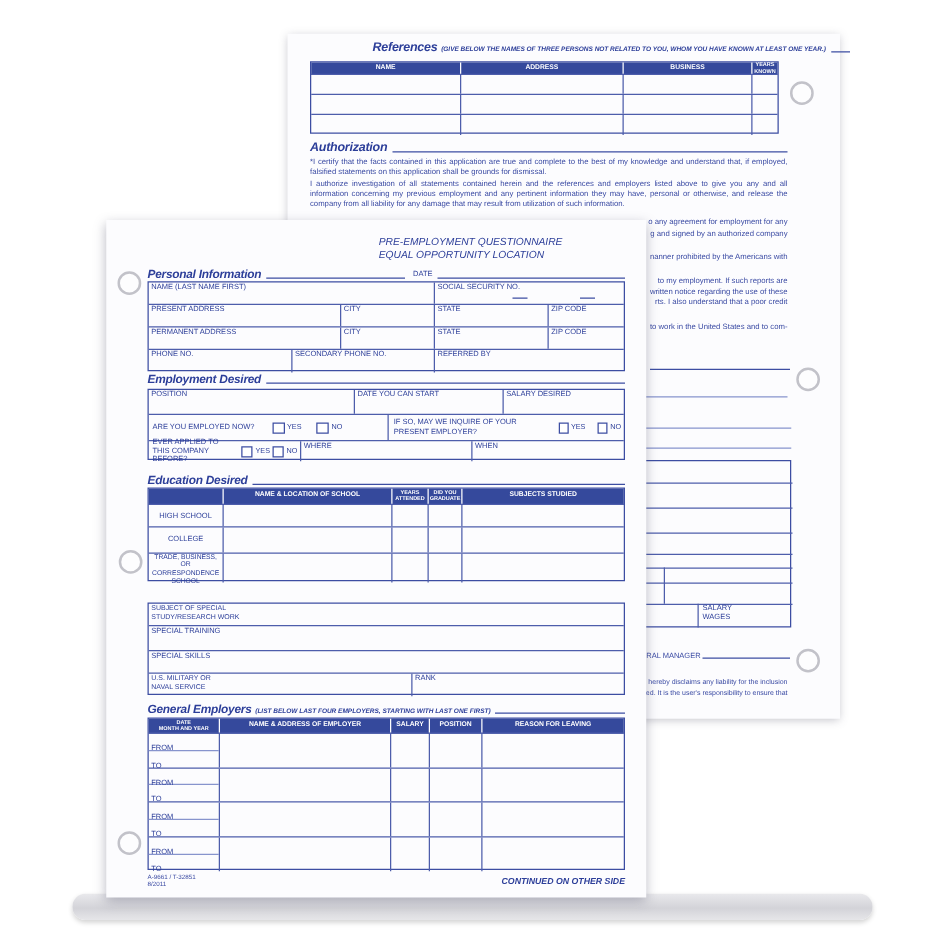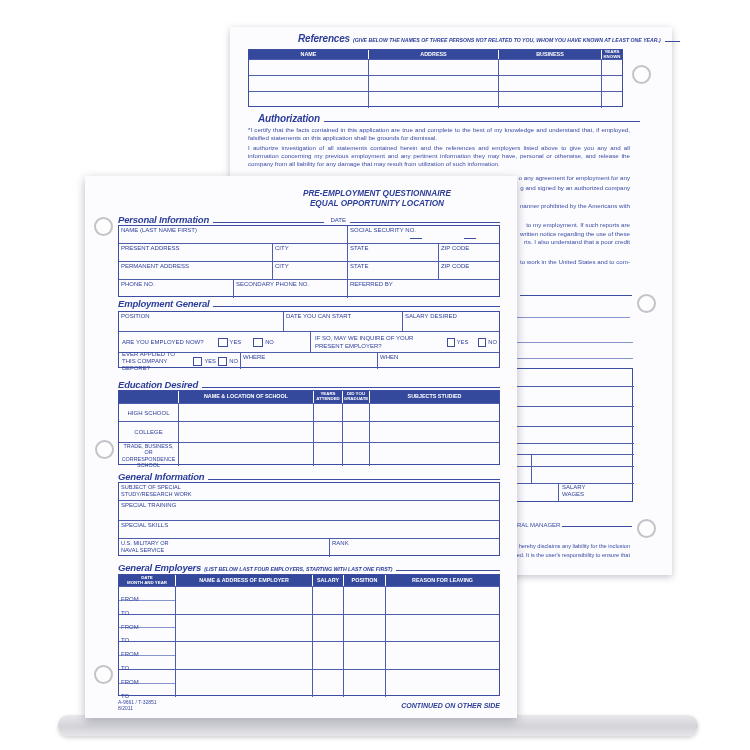--- a/index.html
+++ b/index.html
@@ -24,21 +24,21 @@
   .cell:last-child{border-right:none;}
   .lbl{font-size:6px;line-height:1.18;padding:1px 0 0 2px;white-space:pre-line;}
   .lbl.c{text-align:center;padding:2px 1px 0 1px;}
   .thead{background:#35499c;}
   .thead .cell{display:flex;align-items:center;justify-content:center;border-right:1px solid #fdfdfe;}
   .thead .cell:last-child{border-right:none;}
   .hlbl{color:#fff;font-weight:bold;font-size:5.4px;line-height:1.1;text-align:center;white-space:pre-line;}
   .cb{display:inline-block;width:10px;height:9px;border:1px solid #3c4da2;background:#fff;vertical-align:middle;box-sizing:border-box;}
   .cbl{font-size:5.8px;vertical-align:middle;margin:0 2px 0 2px;}
   .app-title{font-size:19px;font-weight:bold;font-style:italic;letter-spacing:-.4px;white-space:nowrap;}
-  .app-sub{font-size:8.2px;font-weight:bold;font-style:italic;line-height:10px;white-space:pre-line;text-align:center;}
+  .app-sub{font-size:8.2px;font-weight:normal;font-style:italic;line-height:10px;white-space:pre-line;}
   .para{font-size:6.2px;line-height:8px;text-align:justify;color:#3a4aa3;}
   .frag{position:absolute;right:42px;font-size:6.2px;white-space:nowrap;color:#3a4aa3;text-align:right;}
   .thinline{position:absolute;border-top:1px solid #8794cd;}
   .sigline{position:absolute;border-top:1.3px solid #3c4da2;}
   .footer-no{font-size:5px;line-height:6px;color:#3a4aa3;}
   .continued{font-size:7px;font-weight:bold;font-style:italic;white-space:nowrap;}
   .mgr{position:absolute;display:flex;align-items:flex-end;font-size:6px;color:#3a4aa3;}
   .mgr .rule{margin:0 0 1px 2px;}
 </style>
 </head>
@@ -87,21 +87,21 @@
           <div class="cell" style="flex:1;"></div>
       </div>
       <div class="row" style="height:16px;">
         <div class="cell" style="width:120px;"></div>
           <div class="cell" style="width:130px;"></div>
           <div class="cell" style="width:103px;"></div>
           <div class="cell" style="flex:1;"></div>
       </div>
     </div>
 
-    <div class="sec" style="left:28px;top:86px;width:382px;">
+    <div class="sec" style="left:18px;top:86px;width:382px;">
       <span class="t">Authorization</span>
       <span class="rule"></span>
     </div>
     <div class="abs para" style="left:18px;top:99px;width:382px;">*I certify that the facts contained in this application are true and complete to the best of my knowledge and understand that, if employed, falsified statements on this application shall be grounds for dismissal.</div>
     <div class="abs para" style="left:18px;top:117px;width:382px;">I authorize investigation of all statements contained herein and the references and employers listed above to give you any and all information concerning my previous employment and any pertinent information they may have, personal or otherwise, and release the company from all liability for any damage that may result from utilization of such information.</div>
 
     <div class="frag" style="top:147px;">o any agreement for employment for any</div>
     <div class="frag" style="top:157px;">g and signed by an authorized company</div>
     <div class="frag" style="top:175px;">nanner prohibited by the Americans with</div>
     <div class="frag" style="top:194px;">to my employment. If such reports are</div>
@@ -195,21 +195,21 @@
         <div class="cell" style="width:114px;">
             <div class="lbl">SECONDARY PHONE NO.</div>
           </div>
         <div class="cell" style="flex:1;">
             <div class="lbl">REFERRED BY</div>
           </div>
       </div>
     </div>
 
     <div class="sec" style="left:33px;top:122px;width:382px;">
-      <span class="t sm">Employment General</span>
+      <span class="t sm">Employment Desired</span>
       <span class="rule"></span>
     </div>
     <div class="tbl" style="left:33px;top:135px;width:382px;height:57px;">
       <div class="row" style="height:20px;">
         <div class="cell" style="width:165px;">
             <div class="lbl">POSITION</div>
           </div>
         <div class="cell" style="width:119px;">
             <div class="lbl">DATE YOU CAN START</div>
           </div>
@@ -297,24 +297,20 @@
 CORRESPONDENCE
 SCHOOL</span>
           </div>
         <div class="cell" style="width:135px;"></div>
           <div class="cell" style="width:29px;"></div>
           <div class="cell" style="width:27px;"></div>
           <div class="cell" style="flex:1;"></div>
       </div>
     </div>
 
-    <div class="sec" style="left:33px;top:295px;width:382px;">
-      <span class="t sm">General Information</span>
-      <span class="rule"></span>
-    </div>
     <div class="tbl" style="left:33px;top:306px;width:382px;height:74px;">
       <div class="row" style="height:18px;">
           <div class="cell" style="flex:1;">
             <div class="lbl" style="font-size:5.6px;">SUBJECT OF SPECIAL
 STUDY/RESEARCH WORK</div>
           </div>
         </div>
       <div class="row" style="height:20px;">
           <div class="cell" style="flex:1;">
             <div class="lbl">SPECIAL TRAINING</div>

